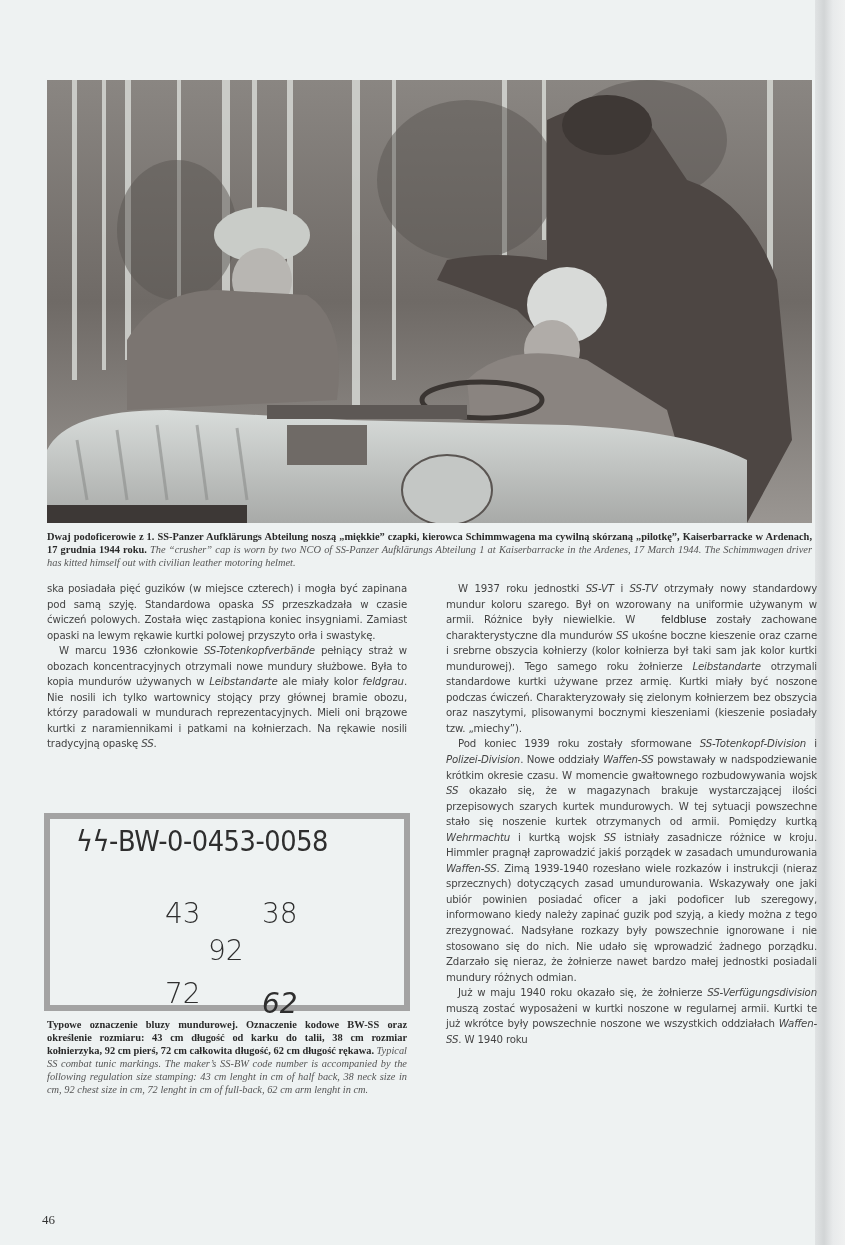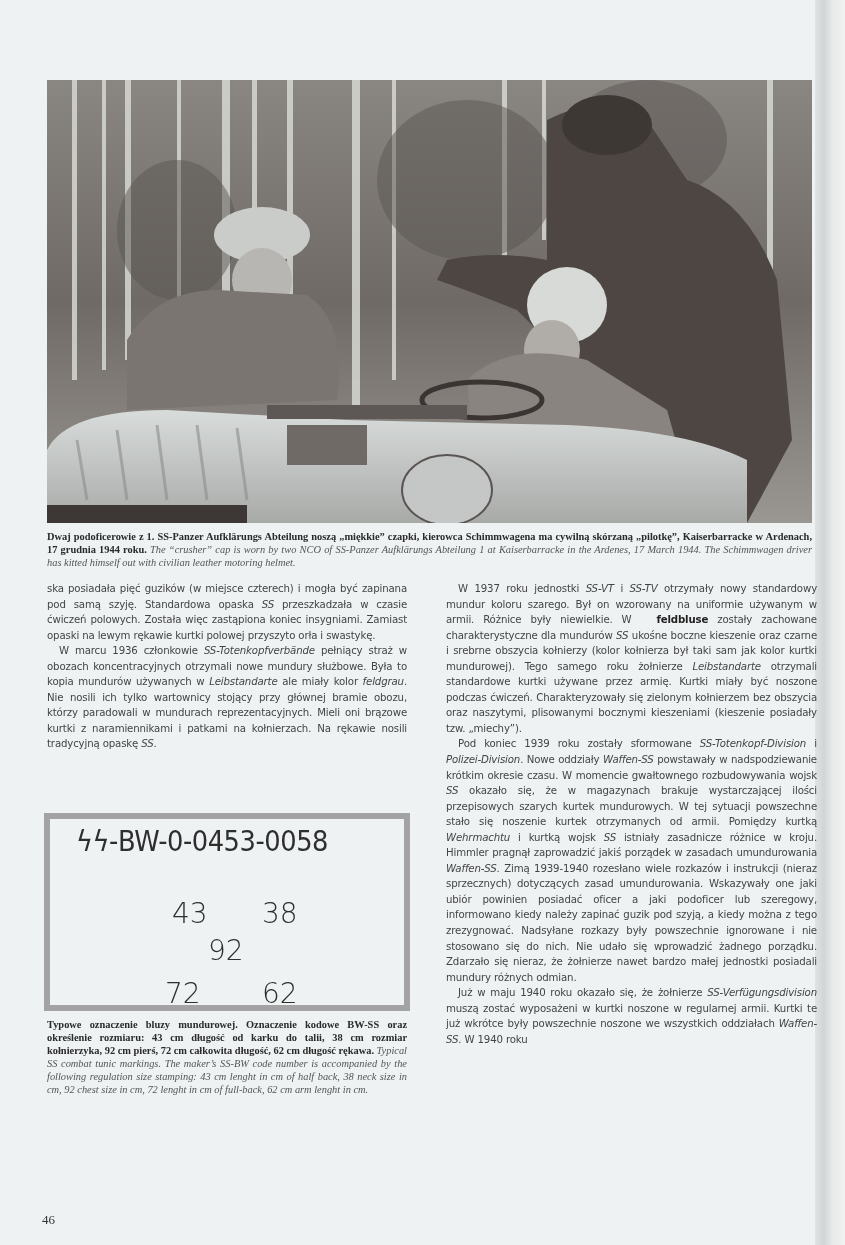--- a/index.html
+++ b/index.html
@@ -33,21 +33,21 @@
       font-family: "DejaVu Sans", sans-serif;
       font-size: 10.2px; line-height: 15.55px; color: #444;
       text-align: justify;
       letter-spacing: -0.15px;
     }
     .col.left { left: 47px; top: 581px; width: 360px; }
     .col.right { left: 446px; top: 581px; width: 371px; }
     .col p { text-indent: 12px; }
     .col p.noindent { text-indent: 0; }
     .col em { font-style: italic; }
-    .col strong { font-weight: bold; color: #222; margin-left: 16px; }
+    .col strong { font-weight: normal; color: #222; margin-left: 16px; }
     .stamp-box {
       position: absolute; left: 44px; top: 813px; width: 366px; height: 198px;
       border: 6px solid #a3a3a3;
       font-family: "DejaVu Sans", sans-serif;
       color: #333;
       font-weight: 200;
     }
     .stamp-code {
       position: absolute; left: 26px; top: 6px;
       font-size: 28px; letter-spacing: -0.5px;
@@ -144,25 +144,25 @@
   <span class="en">The “crusher” cap is worn by two NCO of SS-Panzer Aufklärungs Abteilung 1 at Kaiserbarracke in the Ardenes, 17 March 1944. The Schimmwagen driver has kitted himself out with civilian leather motoring helmet.</span>
 </div>
 
 <div class="col left">
   <p class="noindent"><span>ska posiadała pięć guzików (w miejsce czterech) i mogła być zapinana pod samą szyję. Standardowa opaska </span><em>SS</em><span> przeszkadzała w czasie ćwiczeń polowych. Została więc zastąpiona koniec insygniami. Zamiast opaski na lewym rękawie kurtki polowej przyszyto orła i swastykę.</span></p>
   <p><span>W marcu 1936 członkowie </span><em>SS-Totenkopfverbände</em><span> pełniący straż w obozach koncentracyjnych otrzymali nowe mundury służbowe. Była to kopia mundurów używanych w </span><em>Leibstandarte</em><span> ale miały kolor </span><em>feldgrau</em><span>. Nie nosili ich tylko wartownicy stojący przy głównej bramie obozu, którzy paradowali w mundurach reprezentacyjnych. Mieli oni brązowe kurtki z naramiennikami i patkami na kołnierzach. Na rękawie nosili tradycyjną opaskę </span><em>SS</em><span>.</span></p>
 </div>
 
 <div class="stamp-box">
   <div class="stamp-code">ϟϟ-BW-0-0453-0058</div>
-  <div class="stamp-num" style="left:115px; top:78px;margin-left:7px;">43</div>
+  <div class="stamp-num" style="left:115px; top:78px;">43</div>
   <div class="stamp-num" style="left:212px; top:78px;">38</div>
   <div class="stamp-num" style="left:158px; top:115px;">92</div>
   <div class="stamp-num" style="left:115px; top:158px;">72</div>
-  <div class="stamp-num" style="left:212px; top:158px;">62</div>
+  <div class="stamp-num" style="left:212px; top:168px;font-style:italic;">62</div>
 </div>
 
 <div class="stamp-caption">
   <span class="pl">Typowe oznaczenie bluzy mundurowej. Oznaczenie kodowe BW-SS oraz określenie rozmiaru: 43 cm długość od karku do talii, 38 cm rozmiar kołnierzyka, 92 cm pierś, 72 cm całkowita długość, 62 cm długość rękawa.</span>
   <span class="en">Typical SS combat tunic markings. The maker’s SS-BW code number is accompanied by the following regulation size stamping: 43 cm lenght in cm of half back, 38 neck size in cm, 92 chest size in cm, 72 lenght in cm of full-back, 62 cm arm lenght in cm.</span>
 </div>
 
 <div class="col right">
   <p><span>W 1937 roku jednostki </span><em>SS-VT</em><span> i </span><em>SS-TV</em><span> otrzymały nowy standardowy mundur koloru szarego. Był on wzorowany na uniformie używanym w armii. Różnice były niewielkie. W </span><strong>feldbluse</strong><span> zostały zachowane charakterystyczne dla mundurów </span><em>SS</em><span> ukośne boczne kieszenie oraz czarne i srebrne obszycia kołnierzy (kolor kołnierza był taki sam jak kolor kurtki mundurowej). Tego samego roku żołnierze </span><em>Leibstandarte</em><span> otrzymali standardowe kurtki używane przez armię. Kurtki miały być noszone podczas ćwiczeń. Charakteryzowały się zielonym kołnierzem bez obszycia oraz naszytymi, plisowanymi bocznymi kieszeniami (kieszenie posiadały tzw. „miechy”).</span></p>
   <p><span>Pod koniec 1939 roku zostały sformowane </span><em>SS-Totenkopf-Division</em><span> i </span><em>Polizei-Division</em><span>. Nowe oddziały </span><em>Waffen-SS</em><span> powstawały w nadspodziewanie krótkim okresie czasu. W momencie gwałtownego rozbudowywania wojsk </span><em>SS</em><span> okazało się, że w magazynach brakuje wystarczającej ilości przepisowych szarych kurtek mundurowych. W tej sytuacji powszechne stało się noszenie kurtek otrzymanych od armii. Pomiędzy kurtką </span><em>Wehrmachtu</em><span> i kurtką wojsk </span><em>SS</em><span> istniały zasadnicze różnice w kroju. Himmler pragnął zaprowadzić jakiś porządek w zasadach umundurowania </span><em>Waffen-SS</em><span>. Zimą 1939-1940 rozesłano wiele rozkazów i instrukcji (nieraz sprzecznych) dotyczących zasad umundurowania. Wskazywały one jaki ubiór powinien posiadać oficer a jaki podoficer lub szeregowy, informowano kiedy należy zapinać guzik pod szyją, a kiedy można z tego zrezygnować. Nadsyłane rozkazy były powszechnie ignorowane i nie stosowano się do nich. Nie udało się wprowadzić żadnego porządku. Zdarzało się nieraz, że żołnierze nawet bardzo małej jednostki posiadali mundury różnych odmian.</span></p>

